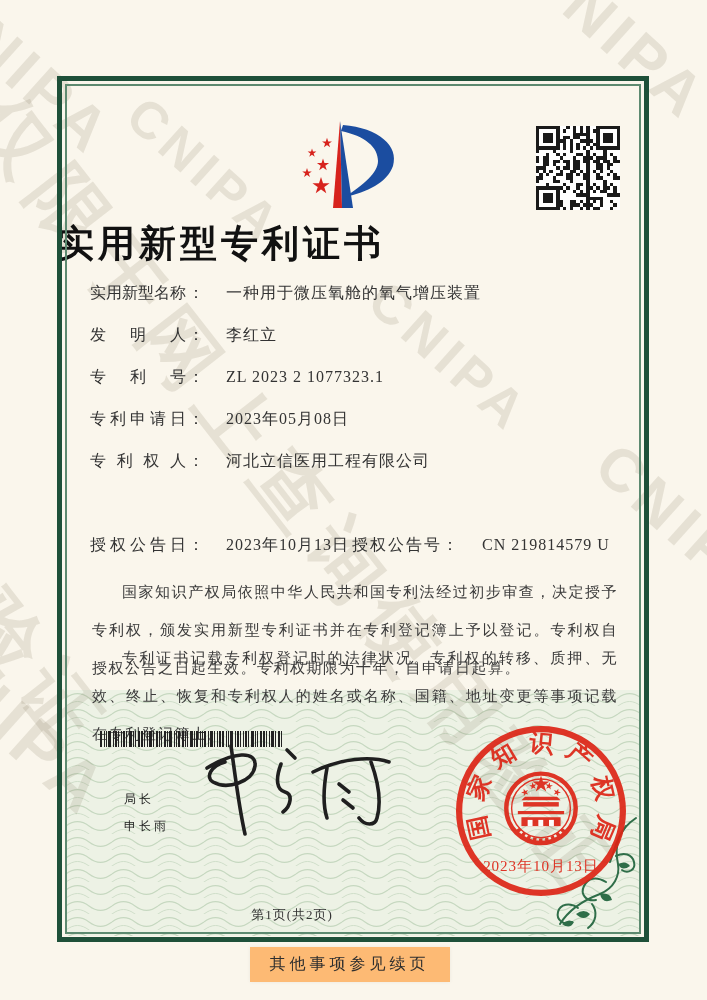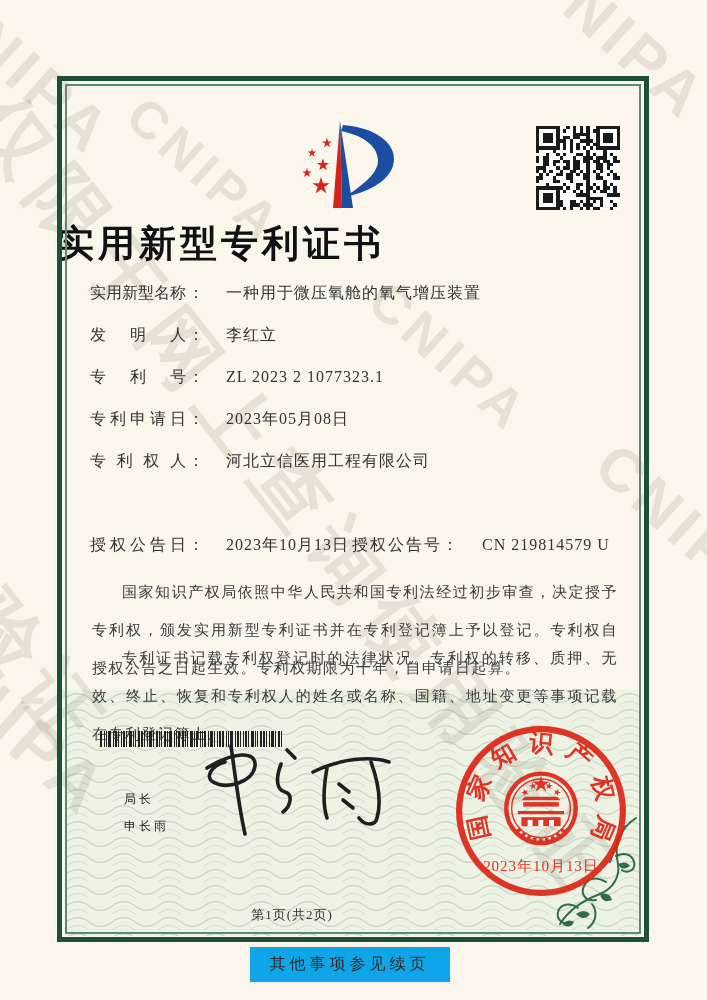--- a/index.html
+++ b/index.html
@@ -29,21 +29,21 @@
   .row2{position:absolute;left:352px;z-index:3;font-size:16px;color:#333;white-space:nowrap;}
   .row2 .lab{display:inline-block;letter-spacing:2px;}
   .row2 .val{margin-left:24px;letter-spacing:1px;text-align:right;}
   .para{position:absolute;left:92px;width:526px;z-index:3;font-size:15px;line-height:38px;
         color:#3a3a3a;text-indent:2em;text-align:justify;letter-spacing:1.5px;}
   .officer{position:absolute;z-index:3;font-family:"Liberation Sans","DejaVu Sans",sans-serif;
            font-size:12px;color:#222;letter-spacing:3px;margin-left:24px;}
   .pageinfo{position:absolute;left:57px;width:470px;top:906px;z-index:3;text-align:center;
             font-size:13px;color:#333;letter-spacing:1px;}
   .contnote{position:absolute;left:50%;top:947px;transform:translateX(-52%);z-index:5;
-            background:#0ea5e9;padding:7px 20px;font-size:16px;color:#2e2e2e;
+            background:#fdba74;padding:7px 20px;font-size:16px;color:#2e2e2e;
             letter-spacing:4px;box-shadow:0 0 4px rgba(0,0,0,0.06);}
   
   .logo{position:absolute;left:283px;top:116px;z-index:3;}
   .qr{position:absolute;left:536px;top:126px;z-index:3;}
   .barcode{position:absolute;left:100px;top:731px;z-index:3;}
   .sig{position:absolute;left:185px;top:738px;z-index:3;}
   .seal{position:absolute;left:452px;top:722px;z-index:5;opacity:0.92;}
   .ornament{position:absolute;left:548px;top:812px;z-index:4;}
 </style>
 </head>

